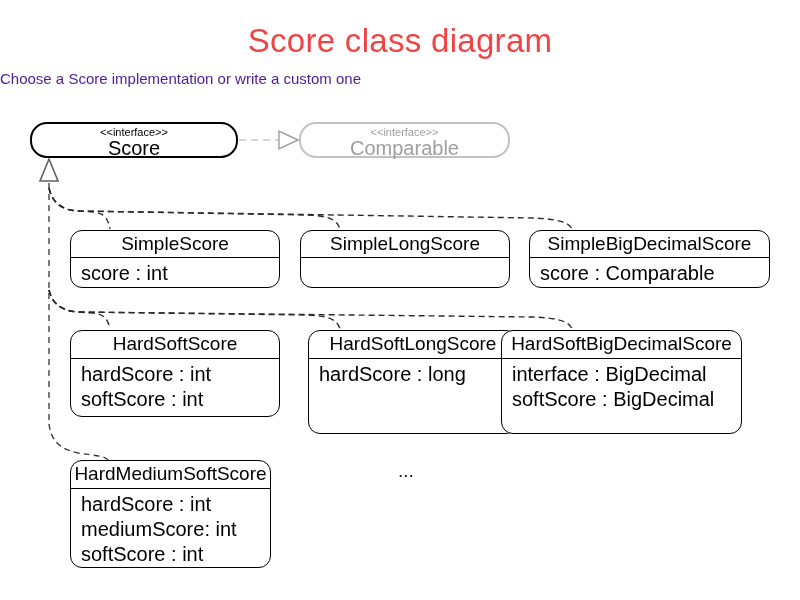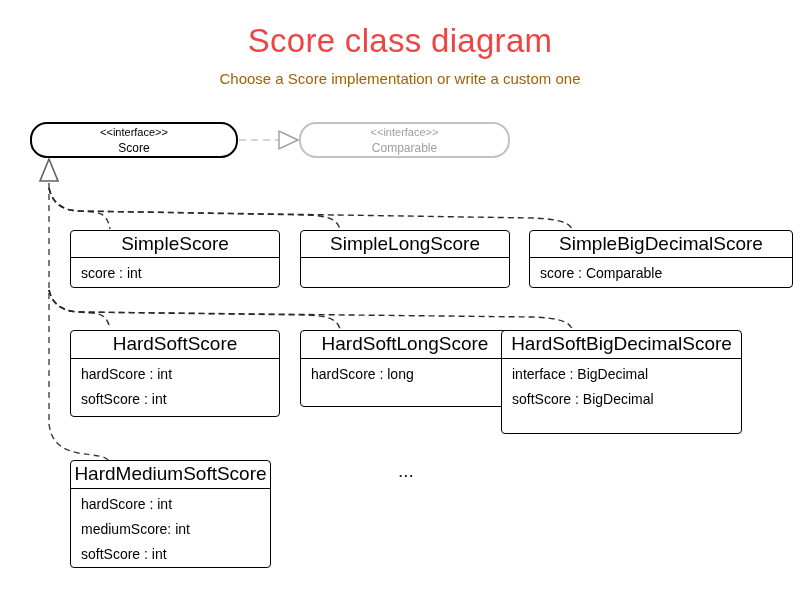--- a/index.html
+++ b/index.html
@@ -5,41 +5,41 @@
   html,body { margin:0; padding:0; background:#fff; }
   .stage {
     position:relative; width:800px; height:600px; background:#ffffff;
     font-family:"Liberation Sans", sans-serif; color:#000; overflow:hidden;
   }
   .page-title {
     position:absolute; top:22px; left:0; width:800px; text-align:center;
     font-size:33px; letter-spacing:0.3px; color:#ef4444;
   }
   .page-subtitle {
-    position:absolute; top:70px; left:0; width:800px; text-align:center;
-    font-size:15px; color:#a16207;
+    position:absolute; top:70px; left:0; width:800px; text-align:left;
+    font-size:15px; color:#4c1d95;
   }
   .connectors { position:absolute; left:0; top:0; z-index:0; }
   .iface {
     position:absolute; box-sizing:border-box; background:#fff;
     border:2px solid #000; border-radius:17px; text-align:center;
     padding-top:2px; z-index:1;
   }
   .iface .stereo { font-size:11px; line-height:12px; }
-  .iface .iname  { font-size:12px; line-height:21px; }
+  .iface .iname  { font-size:20px; line-height:21px; }
   .iface.ghost { border-color:#c2c2c2; color:#9e9e9e; }
   .cls {
     position:absolute; box-sizing:border-box; background:#fff;
-    border:1.5px solid #000; border-radius:4px; z-index:1;
+    border:1.5px solid #000; border-radius:12px; z-index:1;
   }
   .cls-title {
     box-sizing:border-box; text-align:center; font-size:19px;
     border-bottom:1.5px solid #000; padding-top:2px;
   }
-  .cls-attrs { padding:3px 0 0 10px; font-size:14px; line-height:25px; }
+  .cls-attrs { padding:3px 0 0 10px; font-size:20px; line-height:25px; }
   .ellipsis { position:absolute; font-size:19px; color:#1a1a1a; z-index:1; }
 </style>
 </head>
 <body>
 
 <div class="stage">
 
   <svg class="connectors" width="800" height="600" viewBox="0 0 800 600">
 
     <g>
@@ -83,36 +83,36 @@
     <div class="cls-title" style="height:27px;">SimpleScore</div>
     <div class="cls-attrs">
       <div>score : int</div>
     </div>
   </div>
 
   <div class="cls" style="left:300px; top:230px; width:210px; height:58px;">
     <div class="cls-title" style="height:27px;">SimpleLongScore</div>
   </div>
 
-  <div class="cls" style="left:529px; top:230px; width:264px; height:58px;">
+  <div class="cls" style="left:529px; top:230px; width:241px; height:58px;">
     <div class="cls-title" style="height:27px;">SimpleBigDecimalScore</div>
     <div class="cls-attrs">
       <div>score : Comparable</div>
     </div>
   </div>
 
   <div class="cls" style="left:70px; top:330px; width:210px; height:87px;">
     <div class="cls-title" style="height:28px;">HardSoftScore</div>
     <div class="cls-attrs">
       <div>hardScore : int</div>
       <div>softScore : int</div>
     </div>
   </div>
 
-  <div class="cls" style="left:300px; top:330px; width:210px; height:77px;">
+  <div class="cls" style="left:308px; top:330px; width:210px; height:104px;">
     <div class="cls-title" style="height:28px;">HardSoftLongScore</div>
     <div class="cls-attrs">
       <div>hardScore : long</div>
     </div>
   </div>
 
   <div class="cls" style="left:501px; top:330px; width:241px; height:104px;">
     <div class="cls-title" style="height:28px;">HardSoftBigDecimalScore</div>
     <div class="cls-attrs">
       <div>interface : BigDecimal</div>

